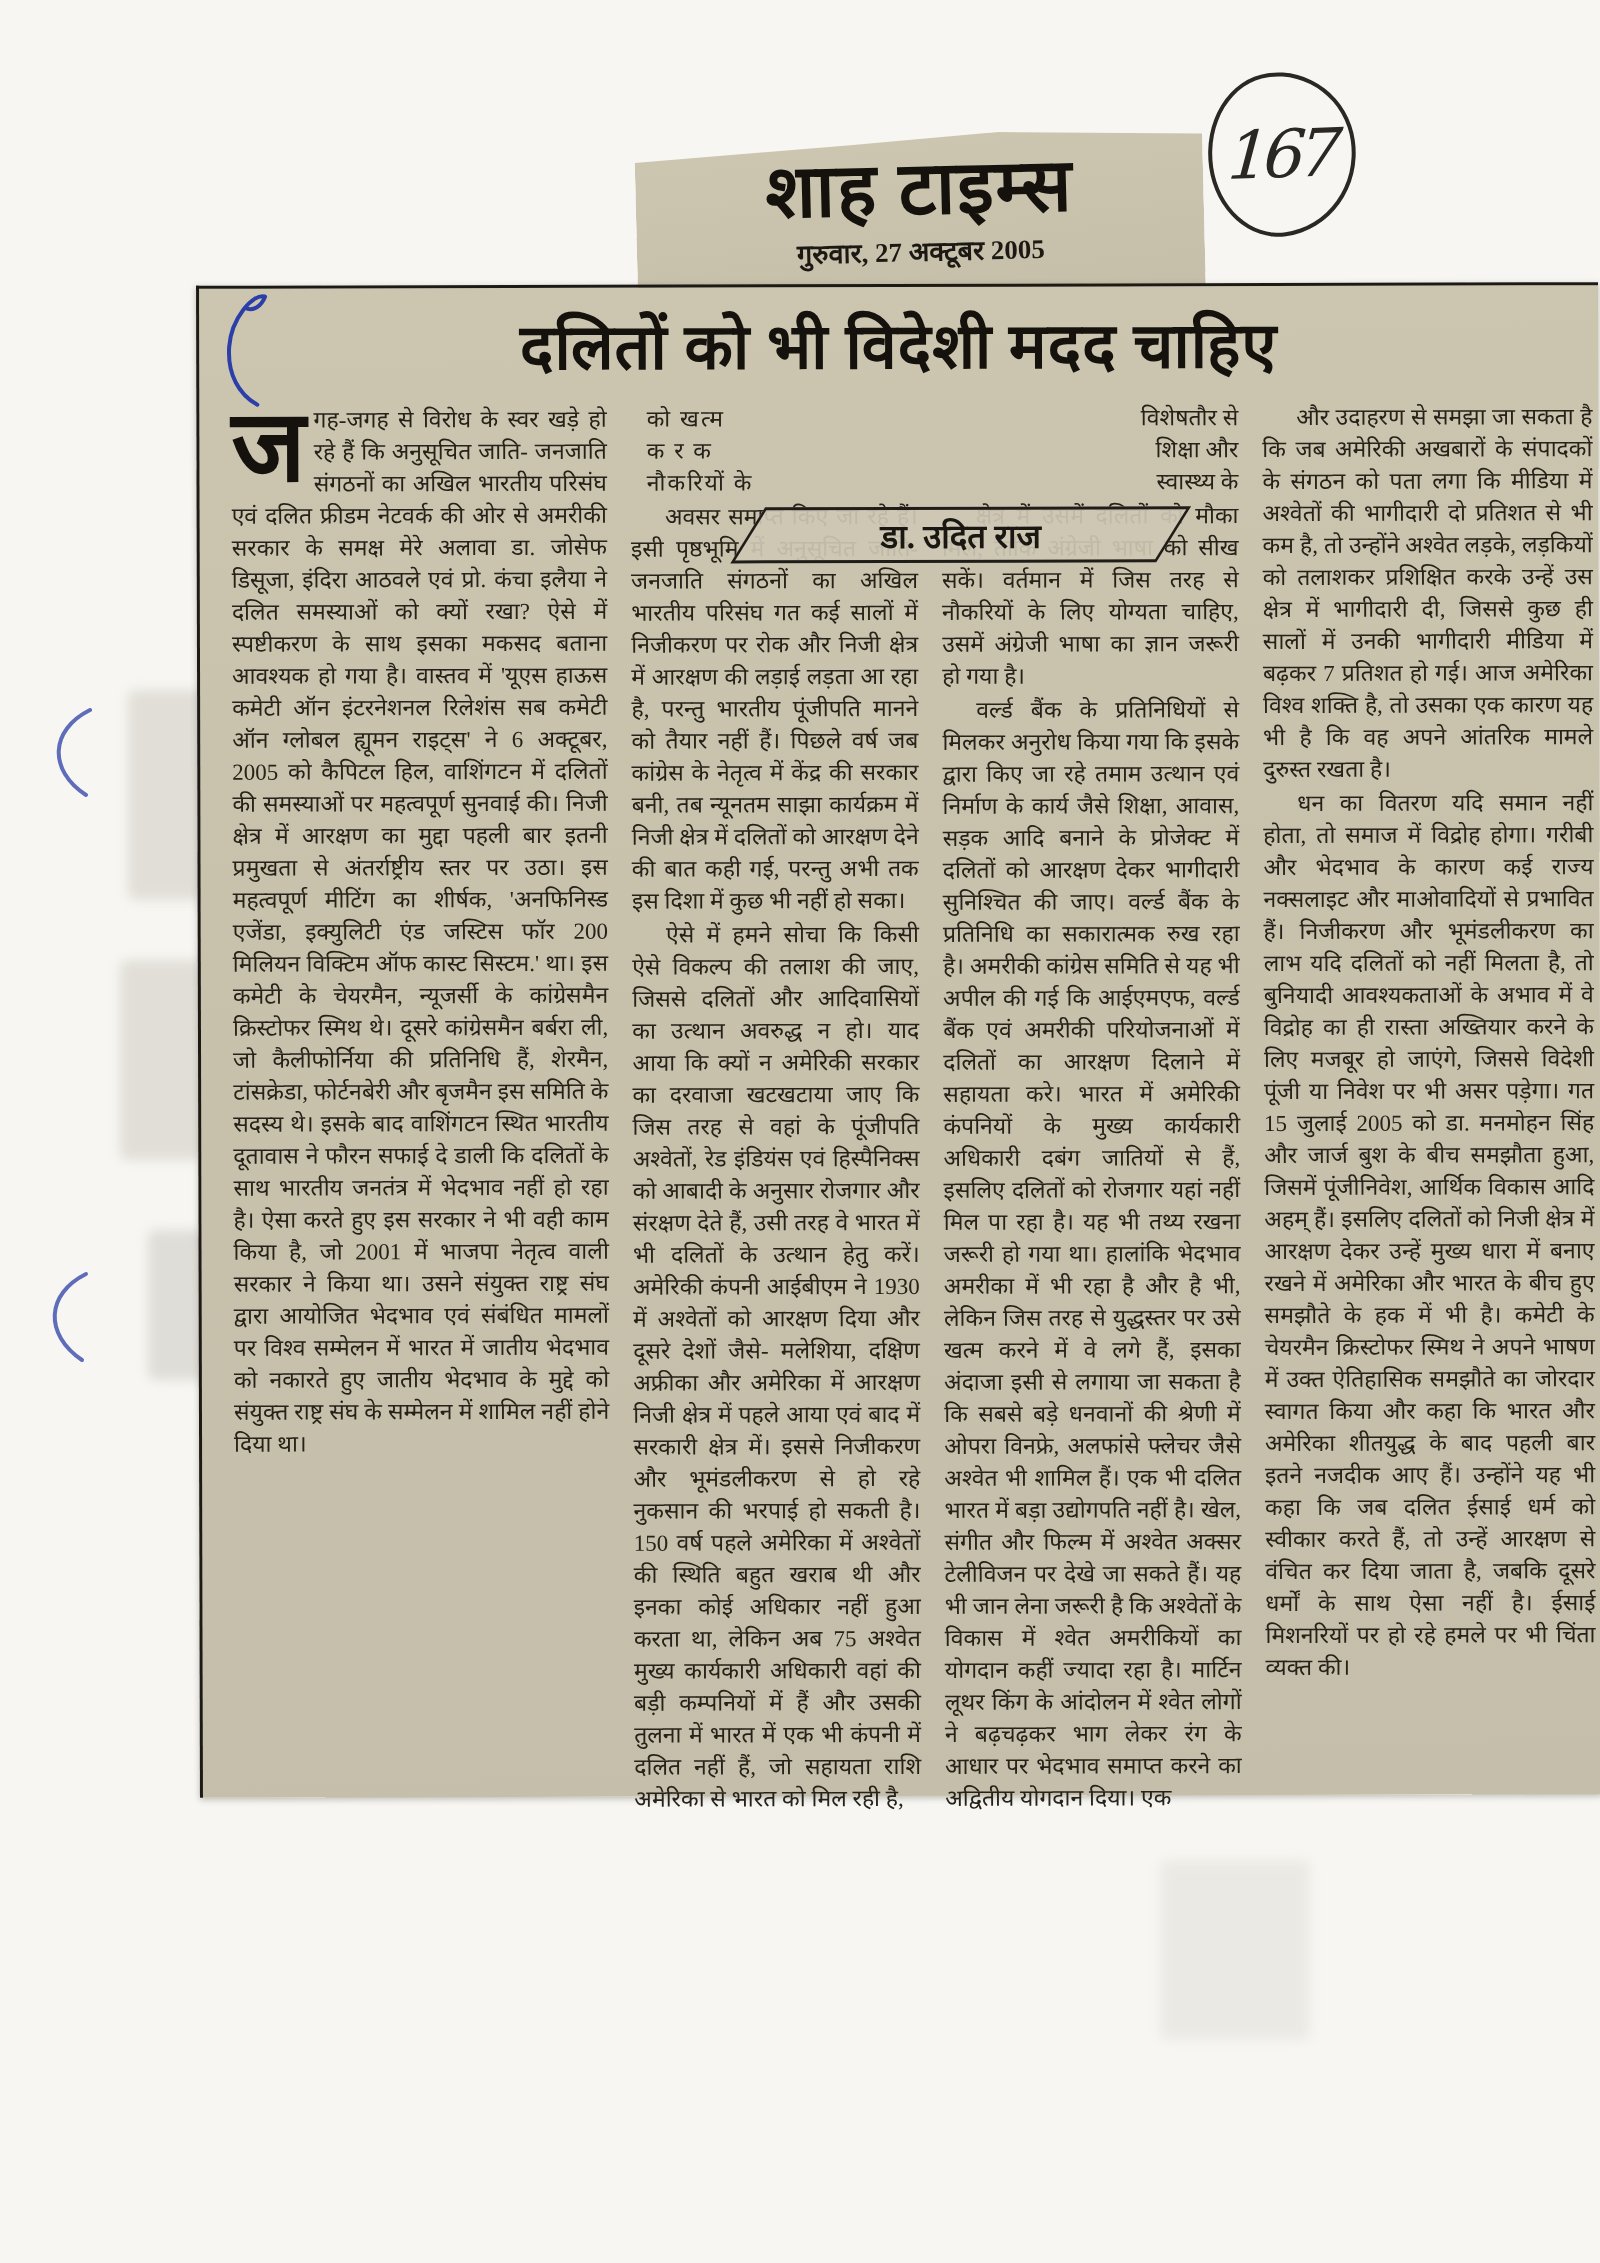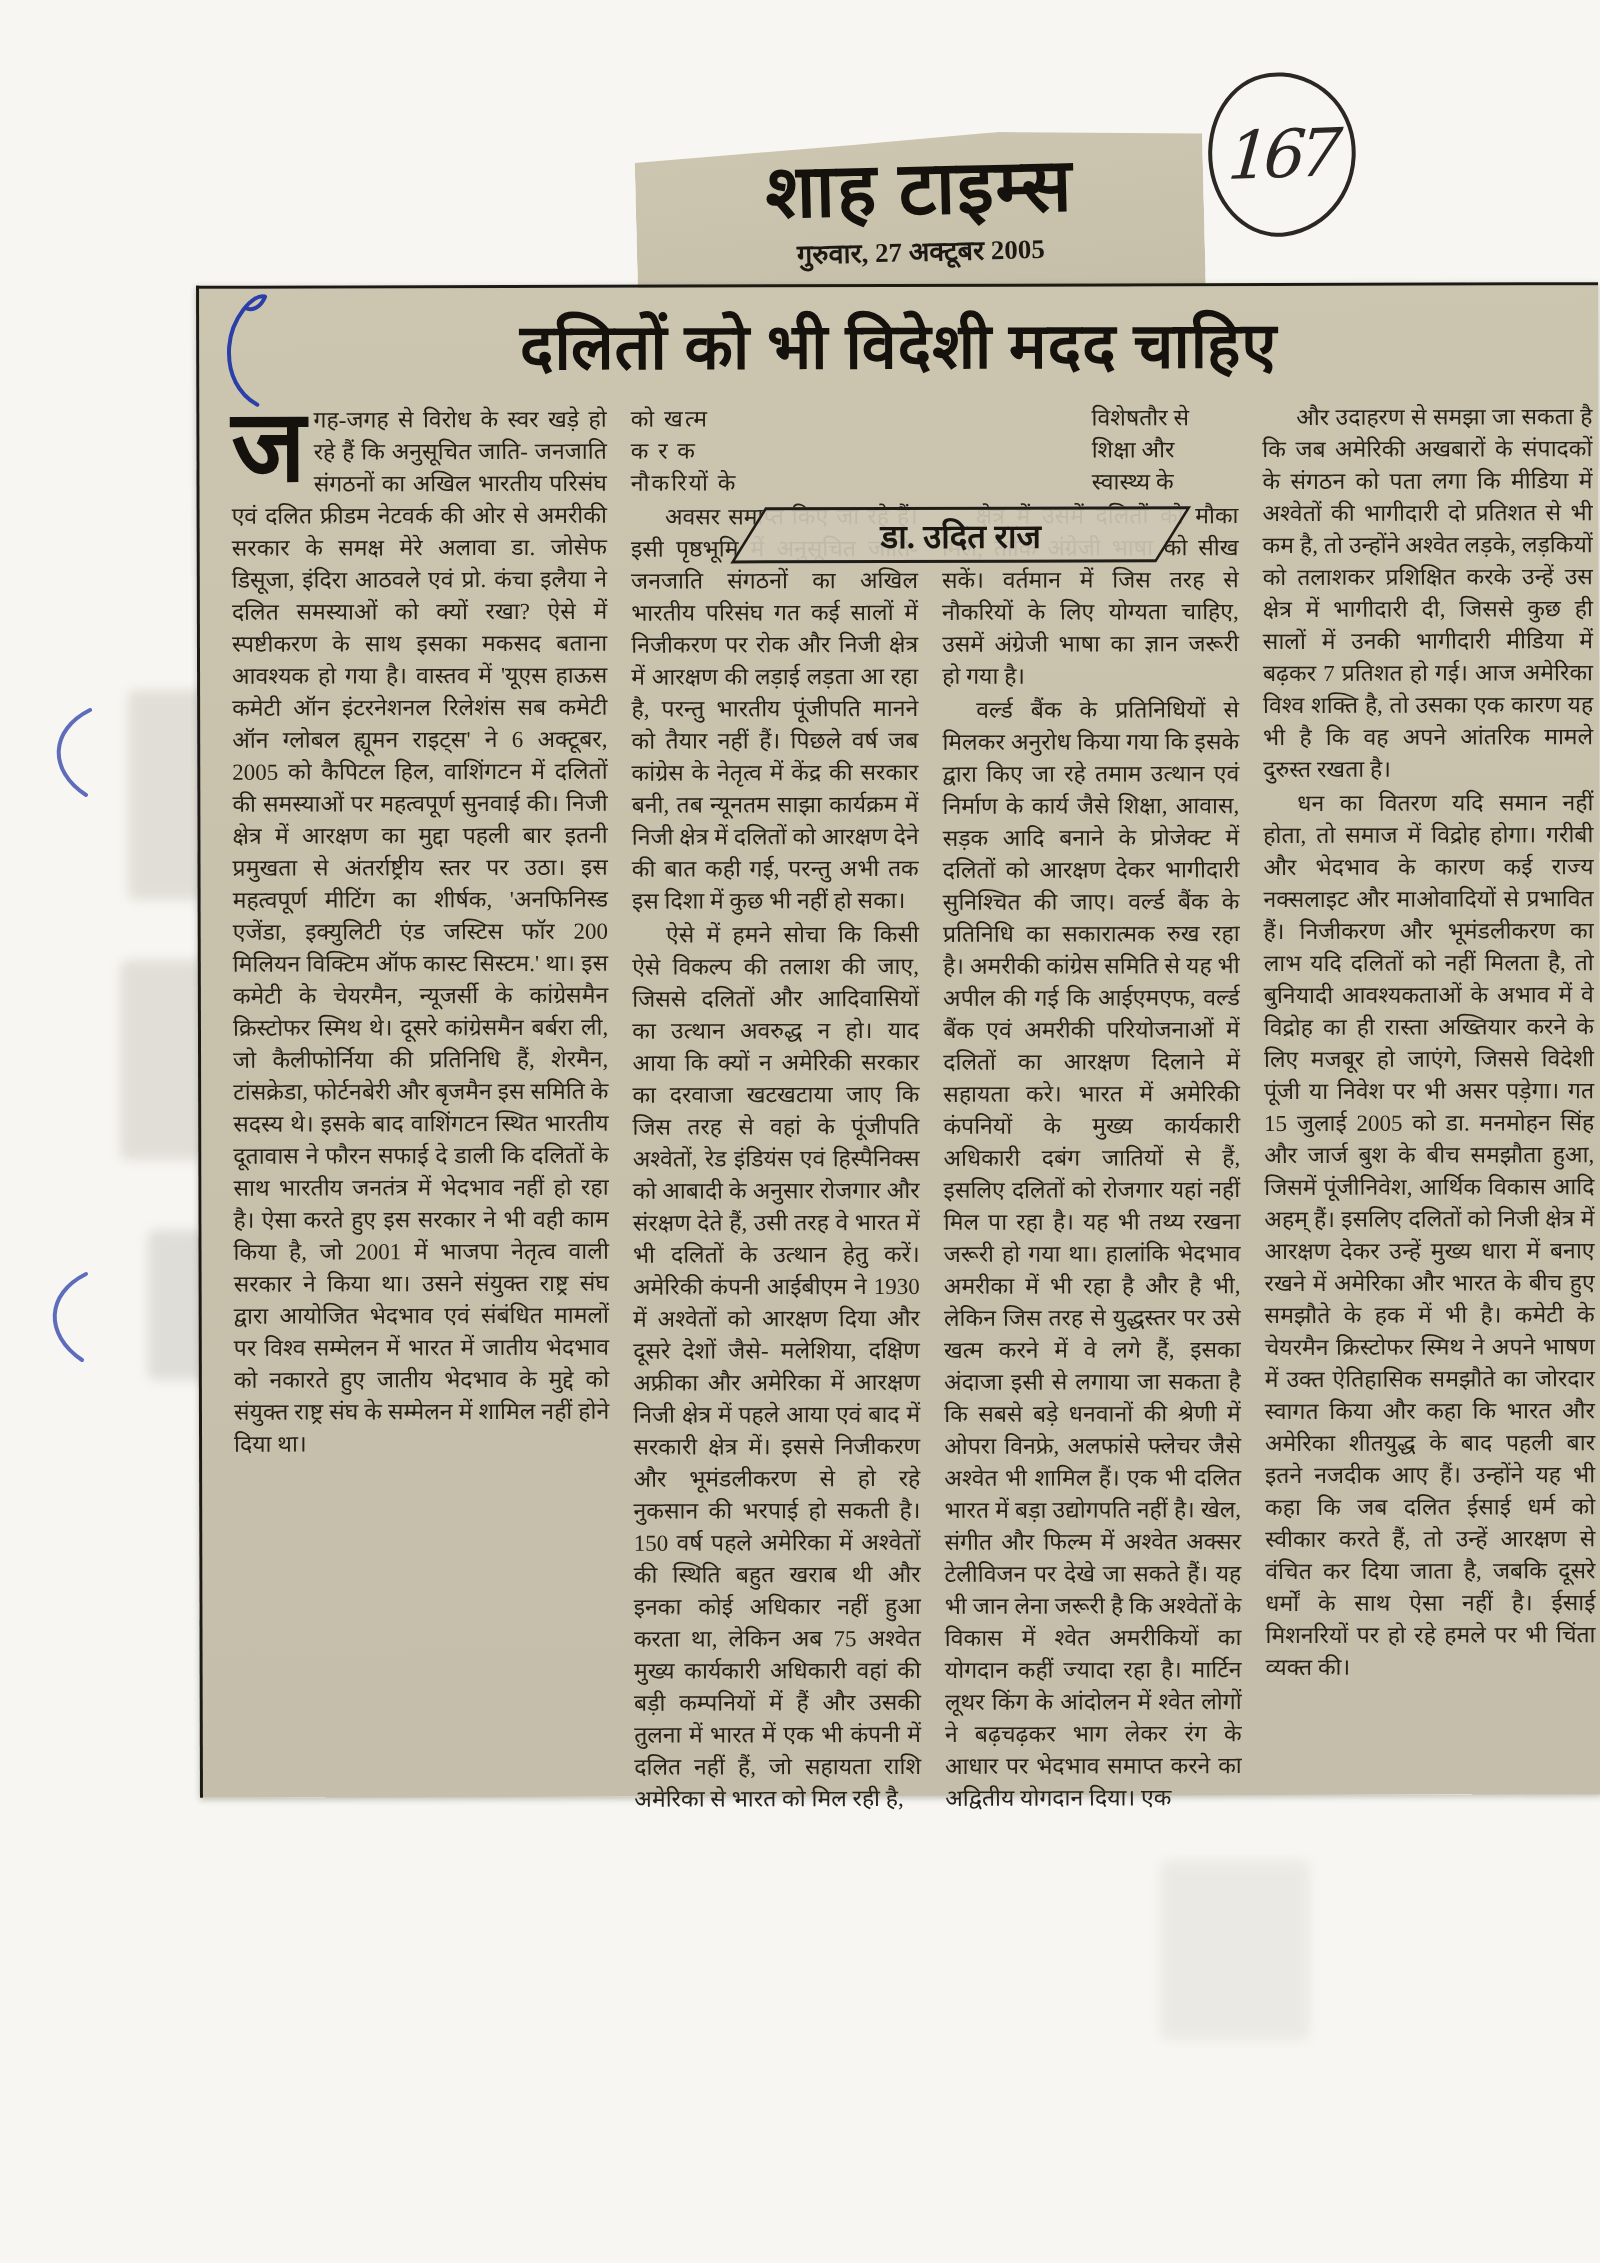--- a/index.html
+++ b/index.html
@@ -72,23 +72,23 @@
   .col-1 { width:382px; }
   .col-2 { width:292px; }
   .col-3 { width:302px; }
   .col-4 { width:336px; }
   .para { margin:0 0 2px 0; text-indent:34px; }
   .para.no-indent { text-indent:0; }
   .dropcap {
     float:left; font-size:100px; line-height:78px; font-weight:bold;
     padding:4px 8px 0 0; color:#15120d;
   }
-  .prelines { white-space:pre-line; margin:0 0 2px 0; }
+  .prelines { white-space:pre-line; margin:0 0 2px 16px; }
   .prelines.left { width:150px; letter-spacing:2px; }
-  .prelines.right { text-align:left; margin-left:150px; }
+  .prelines.right { text-align:right; margin-left:150px; }
   
   .byline-box {
     position:absolute; left:548px; top:112px; width:426px; height:56px;
     border-top:3px solid #201d18; border-bottom:3px solid #201d18;
     border-left:3px solid #201d18; border-right:3px solid #201d18;
     transform:skewX(-32deg);
     background:rgba(205,199,180,.92);
   }
   .byline-text {
     transform:skewX(32deg);

